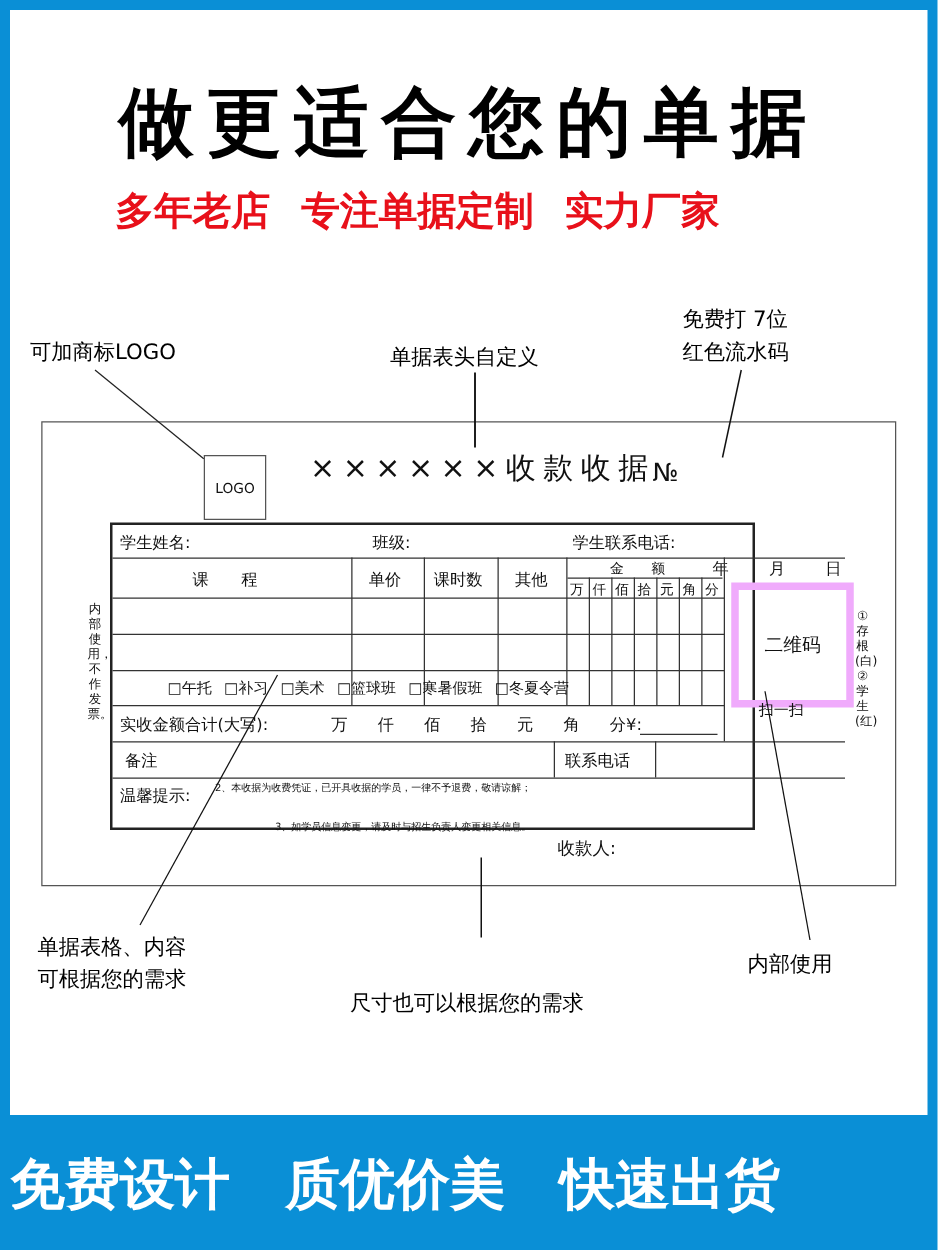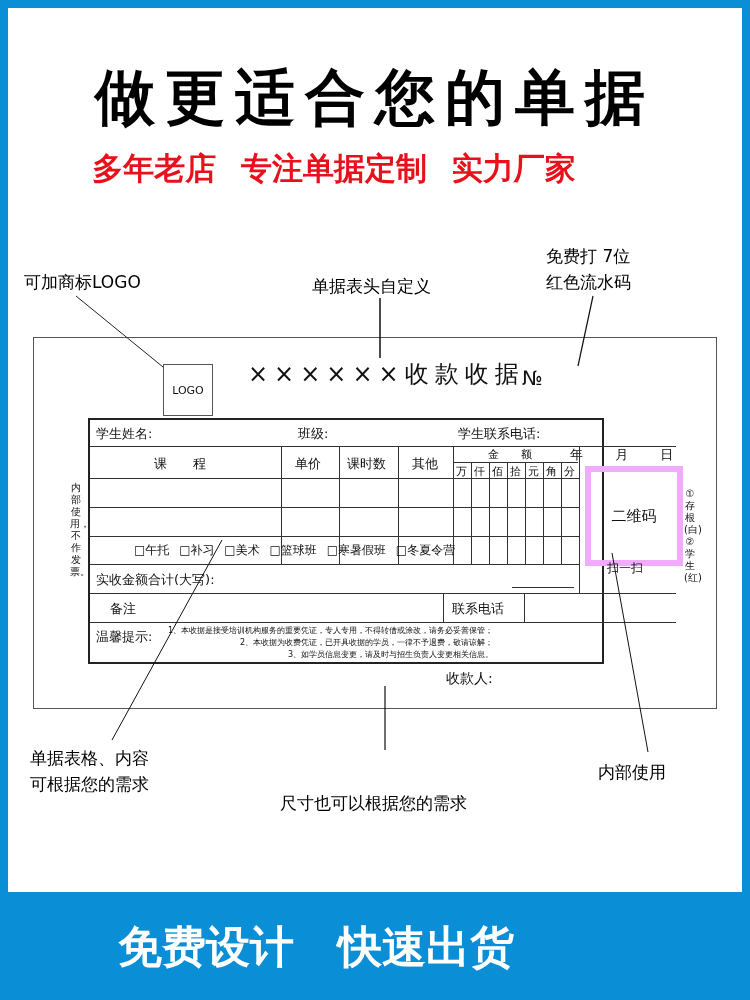--- a/index.html
+++ b/index.html
@@ -91,42 +91,45 @@
   <div class="cell" style="left:44px;top:122px;font-size:12px;word-spacing:6px;">
     <span>□午托</span>
     <span>□补习</span>
     <span>□美术</span>
     <span>□篮球班</span>
     <span>□寒暑假班</span>
     <span>□冬夏令营</span>
   </div>
 
   <div class="cell" style="left:6px;top:151px;">实收金额合计(大写):</div>
+  <div class="cell" style="left:175px;top:151px;word-spacing:20px;">
+    <span>万</span> <span>仟</span> <span>佰</span> <span>拾</span> <span>元</span> <span>角</span> <span>分¥:</span>
+  </div>
   <div class="hl" style="left:422px;width:62px;top:167px;"></div>
 
-  <div class="cell" style="left:20px;top:180px;font-family:Liberation Mono, monospace;">备注</div>
+  <div class="cell" style="left:10px;top:180px;font-family:Liberation Mono, monospace;">备注</div>
   <div class="cell" style="left:362px;top:180px;">联系电话</div>
 
   <div class="cell" style="left:6px;top:208px;">温馨提示:</div>
   <div class="cell" style="left:78px;top:205px;font-size:8px;line-height:12px;">
-    <div>1、本收据是接受培训机构服务的重要凭证，专人专用，不得转借或涂改，请务必妥善保管；</div>
     <div style="padding-left:4px;">2、本收据为收费凭证，已开具收据的学员，一律不予退费，敬请谅解；</div>
-    <div style="padding-left:4px;">3、如学员信息变更，请及时与招生负责人变更相关信息。</div>
+    <div style="padding-left:4px;margin-top:19px;">3、如学员信息变更，请及时与招生负责人变更相关信息。</div>
   </div>
 </div>
 
 <div class="abs qr">二维码</div>
 <div class="abs" style="left:607px;top:560px;font-size:12px;">扫一扫</div>
 <div class="abs" style="left:446px;top:670px;font-size:14px;">收款人:</div>
 
 <svg class="lines">
   <line x1="76" y1="296" x2="163" y2="367" stroke="#222" stroke-width="1"></line>
   <line x1="380" y1="298" x2="380" y2="358" stroke="#111" stroke-width="1.5"></line>
   <line x1="593" y1="296" x2="578" y2="366" stroke="#111" stroke-width="1.2"></line>
   <line x1="222" y1="540" x2="112" y2="740" stroke="#111" stroke-width="1"></line>
   <line x1="385" y1="686" x2="385" y2="750" stroke="#111" stroke-width="1.2"></line>
   <line x1="612" y1="553" x2="648" y2="752" stroke="#111" stroke-width="1"></line>
 </svg>
 
 <div class="abs footer">
   <span>免费设计</span>
+  <span>质优价美</span>
   <span>快速出货</span>
 </div>
 
 </body></html>

